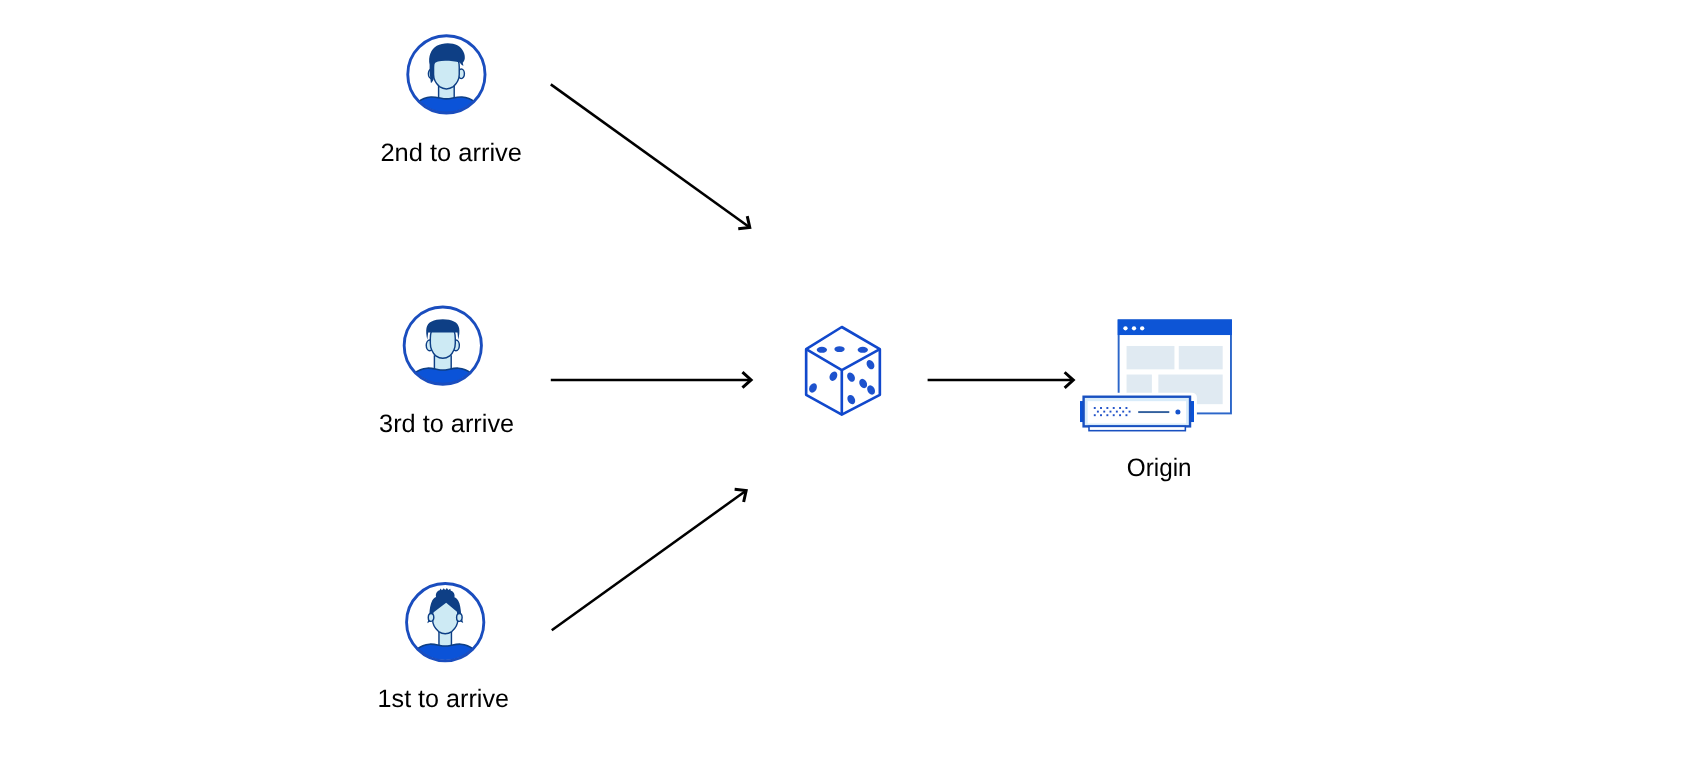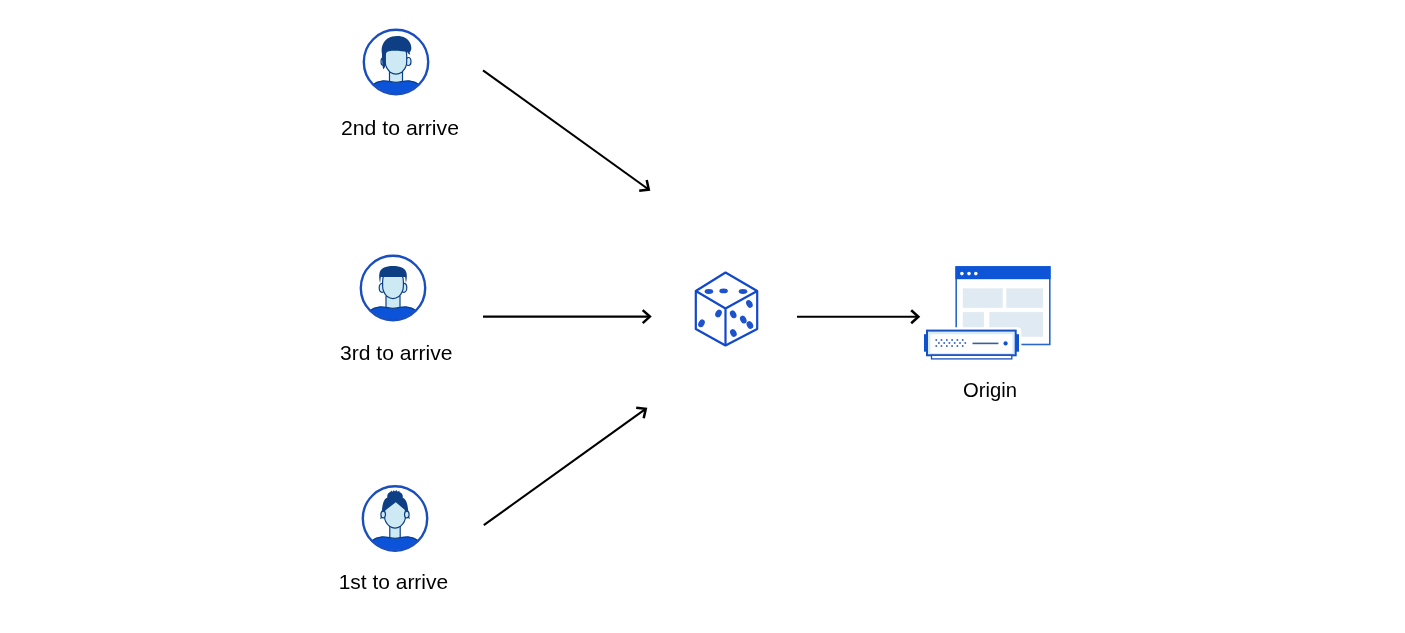--- a/index.html
+++ b/index.html
@@ -1,17 +1,17 @@
 <!DOCTYPE html>
 <html><head>
 <meta charset="utf-8">
 <style>
   html,body{margin:0;padding:0;background:#ffffff;}
   #canvas{position:relative;width:1152px;height:633px;background:#ffffff;overflow:hidden;
-    font-family:"Liberation Sans", sans-serif;margin-left:24px;}
+    font-family:"Liberation Sans", sans-serif;}
   svg{position:absolute;left:0;top:0;}
 </style>
 </head>
 <body>
 <div id="canvas">
 <svg width="1405" height="633" viewBox="0 0 1405 633" xmlns="http://www.w3.org/2000/svg">
   <defs>
     <clipPath id="c1">
           <circle cx="372" cy="62" r="31.6"></circle>
         </clipPath>

